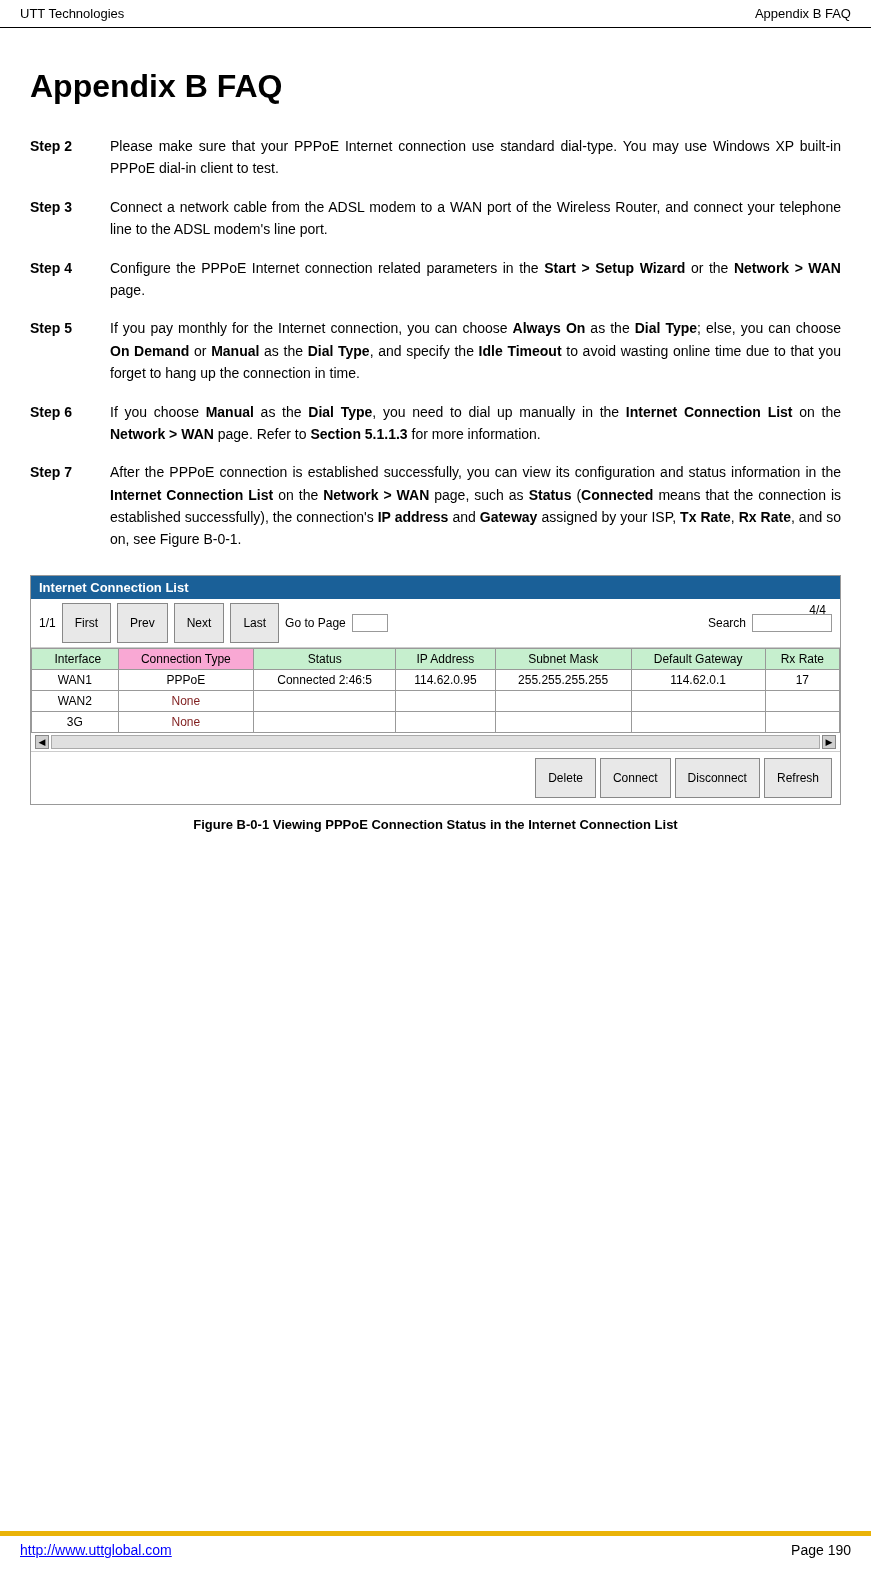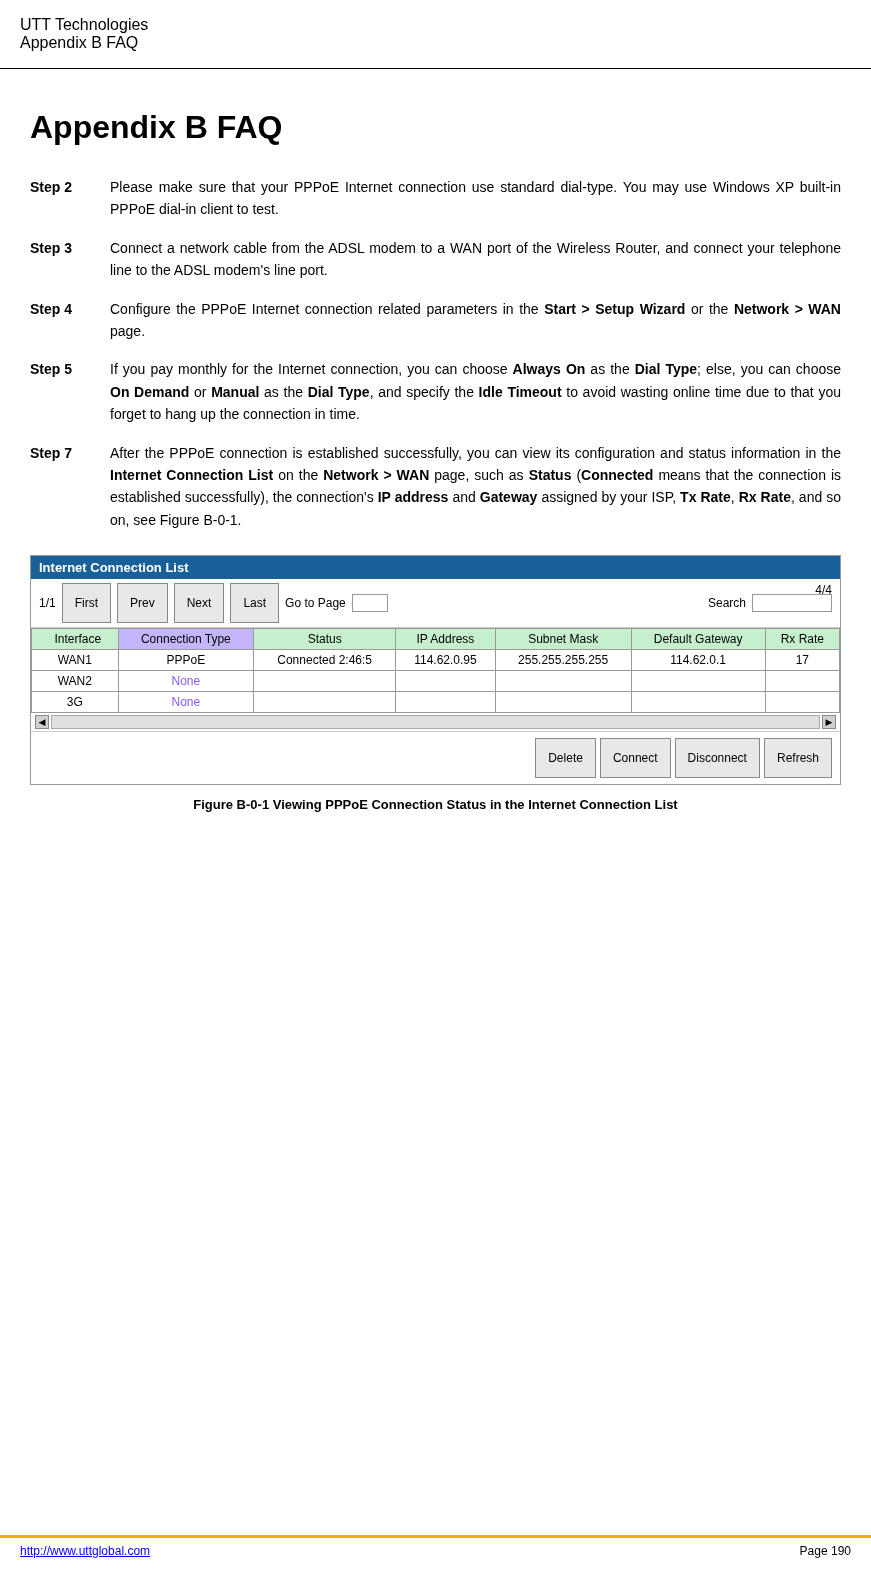--- a/index.html
+++ b/index.html
@@ -10,24 +10,23 @@
       background: #fff;
       width: 871px;
       min-height: 1574px;
       position: relative;
     }
 
     
     .page-header {
       display: flex;
       justify-content: space-between;
-      padding: 16px 20px;
+      padding: 6px 20px;
       border-bottom: 1px solid #000;
-      font-size: 16px;
-      flex-direction: column;
+      font-size: 13px;
     }
 
     
     .content {
       padding: 20px 30px 60px 30px;
     }
 
     .page-title {
       font-size: 32px;
       font-weight: bold;
@@ -117,34 +116,34 @@
     .conn-table th {
       background: #c6efce;
       border: 1px solid #999;
       padding: 3px 6px;
       text-align: center;
       font-weight: normal;
       white-space: nowrap;
     }
 
     .conn-table th.interface-col { background: #c6efce; padding-left: 12px; }
-    .conn-table th.conntype-col { background: #c4b5fd; margin-top: 19px; }
+    .conn-table th.conntype-col { background: #f9a8d4; margin-top: 19px; }
     .conn-table th.status-col { background: #c6efce; }
     .conn-table th.ip-col { background: #c6efce; }
     .conn-table th.subnet-col { background: #c6efce; }
     .conn-table th.gateway-col { background: #c6efce; }
     .conn-table th.rxrate-col { background: #c6efce; }
 
     .conn-table td {
       border: 1px solid #999;
       padding: 3px 6px;
       text-align: center;
       white-space: nowrap;
     }
-    .conn-table .none-text { color: #8b5cf6; }
+    .conn-table .none-text { color: #7f1d1d; }
 
     
     .scrollbar-row {
       display: flex;
       align-items: center;
       padding: 2px 4px;
       border-bottom: 1px solid #ccc;
     }
 
     .scrollbar-track {
@@ -195,22 +194,22 @@
 
     
     .page-footer {
       position: absolute;
       bottom: 10px;
       left: 0;
       right: 0;
       display: flex;
       justify-content: space-between;
       padding: 6px 20px;
-      border-top: 3px solid #eab308;
-      font-size: 12px;
+      border-top: 5px solid #eab308;
+      font-size: 14px;
     }
 
     .footer-link {
       color: #00f;
       text-decoration: underline;
     }
 
     .overflow-wrapper {
       overflow-x: auto;
     }
@@ -237,20 +236,24 @@
         <div class="step-label">Step 3</div>
         <div class="step-content">Connect a network cable from the ADSL modem to a WAN port of the Wireless Router, and connect your telephone line to the ADSL modem's line port.</div>
       </div>
       <div class="step-container">
         <div class="step-label">Step 4</div>
         <div class="step-content">Configure the PPPoE Internet connection related parameters in the <b>Start &gt; Setup Wizard</b> or the <b>Network &gt; WAN</b> page.</div>
       </div>
       <div class="step-container">
         <div class="step-label">Step 5</div>
         <div class="step-content">If you pay monthly for the Internet connection, you can choose <b>Always On</b> as the <b>Dial Type</b>; else, you can choose <b>On Demand</b> or <b>Manual</b> as the <b>Dial Type</b>, and specify the <b>Idle Timeout</b> to avoid wasting online time due to that you forget to hang up the connection in time.</div>
+      </div>
+      <div class="step-container">
+        <div class="step-label">Step 6</div>
+        <div class="step-content">If you choose <b>Manual</b> as the <b>Dial Type</b>, you need to dial up manually in the <b>Internet Connection List</b> on the <b>Network &gt; WAN</b> page. Refer to <b>Section 5.1.1.3</b> for more information.</div>
       </div>
       <div class="step-container">
         <div class="step-label">Step 7</div>
         <div class="step-content">After the PPPoE connection is established successfully, you can view its configuration and status information in the <b>Internet Connection List</b> on the <b>Network &gt; WAN</b> page, such as <b>Status</b> (<b>Connected</b> means that the connection is established successfully), the connection's <b>IP address</b> and <b>Gateway</b> assigned by your ISP, <b>Tx Rate</b>, <b>Rx Rate</b>, and so on, see Figure B-0-1.</div>
       </div>
     </div>
 
   <div class="figure-container">
 
     <div class="figure-title-bar">
@@ -264,21 +267,21 @@
         <button class="action-btn">Prev</button>
         <button class="action-btn">Next</button>
         <button class="action-btn">Last</button>
         <span>Go to  Page</span>
         <input class="pagination-input" type="text" value="" style="">
       </div>
       <div class="figure-pagination-right">
         <span>Search</span>
         <input class="pagination-input" style="width: 80px;" type="text" value="">
       </div>
-      <span style="position:absolute; right:8px; top:4px; font-size:12px;">4/4</span>
+      <span style="position:absolute; right:14px; top:4px; font-size:12px;">4/4</span>
     </div>
 
     <div class="overflow-wrapper">
       <table class="conn-table">
         <thead>
           <tr>
             <th class="interface-col">Interface</th>
             <th class="conntype-col">Connection Type</th>
             <th class="status-col">Status</th>
             <th class="ip-col">IP Address</th>

